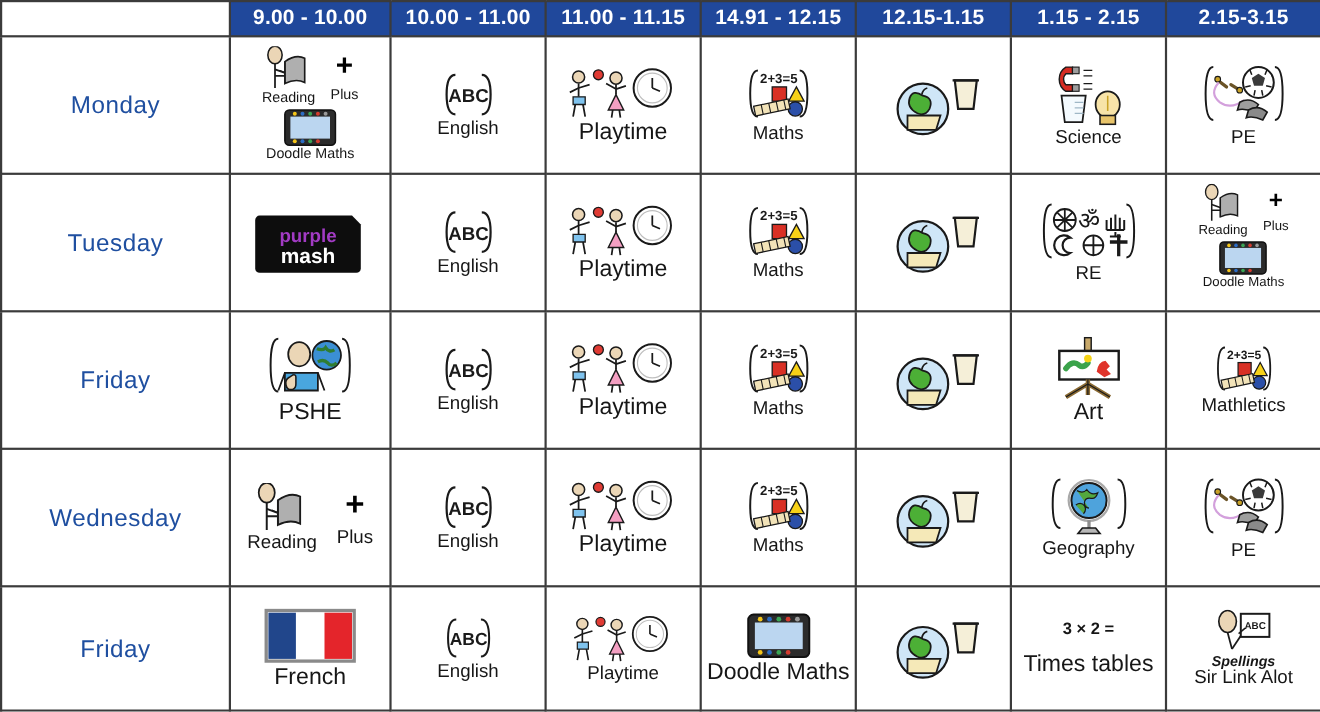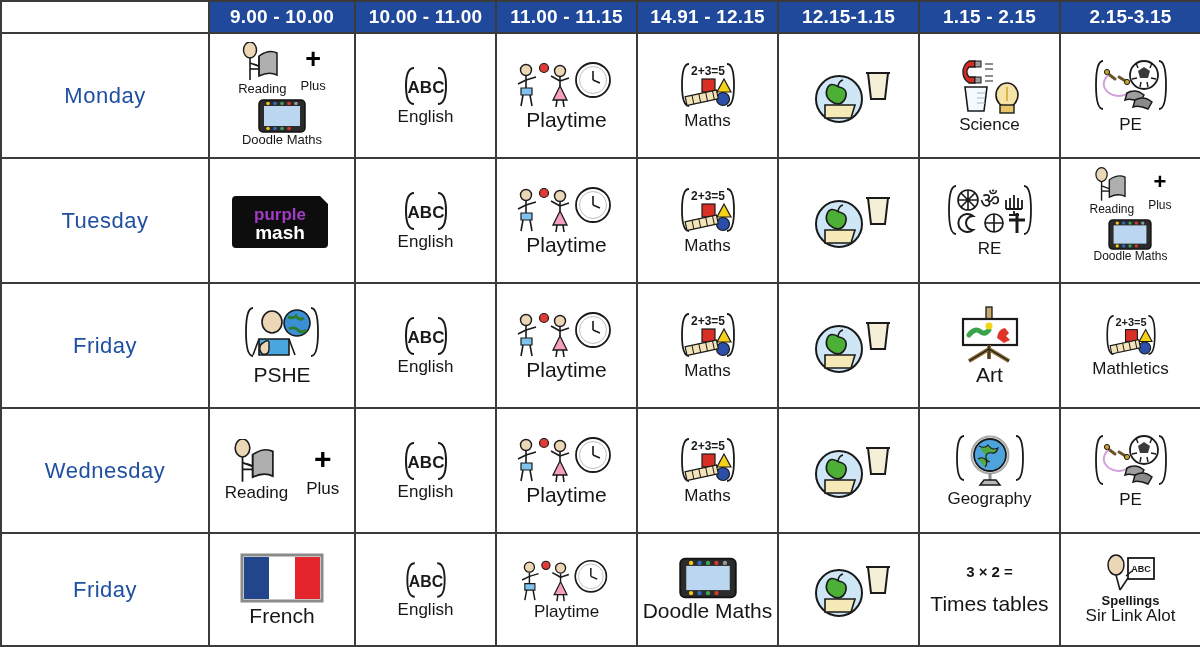--- a/index.html
+++ b/index.html
@@ -794,20 +794,20 @@
         <span>
           <svg width="62" height="40" viewBox="0 0 62 40">
             <ellipse cx="16" cy="11" rx="8" ry="10" fill="#EBD6B6" stroke="#1a1a1a" stroke-width="1.5"></ellipse>
             <path d="M16 21 L20 36" stroke="#1a1a1a" stroke-width="1.6" fill="none"></path>
             <path d="M20 36 L28 24" stroke="#1a1a1a" stroke-width="1.6" fill="none"></path>
             <rect x="28" y="4" width="26" height="21" fill="#fff" stroke="#1a1a1a" stroke-width="1.8"></rect>
             <text x="41" y="18" font-family="Liberation Sans, sans-serif" font-size="9" font-weight="bold" text-anchor="middle" fill="#1a1a1a">ABC</text>
             <path d="M26 22 L32 17" stroke="#1a1a1a" stroke-width="1.4"></path>
           </svg>
         </span>
-        <span class="lbl sm" style="font-weight:bold;">Spellings</span>
+        <span class="lbl sm" style="font-weight:bold;font-style:italic;">Spellings</span>
         <span class="lbl">Sir Link Alot</span>
       </div>
     </td>
   </tr>
 
   </tbody>
 </table>
 
 </body></html>

